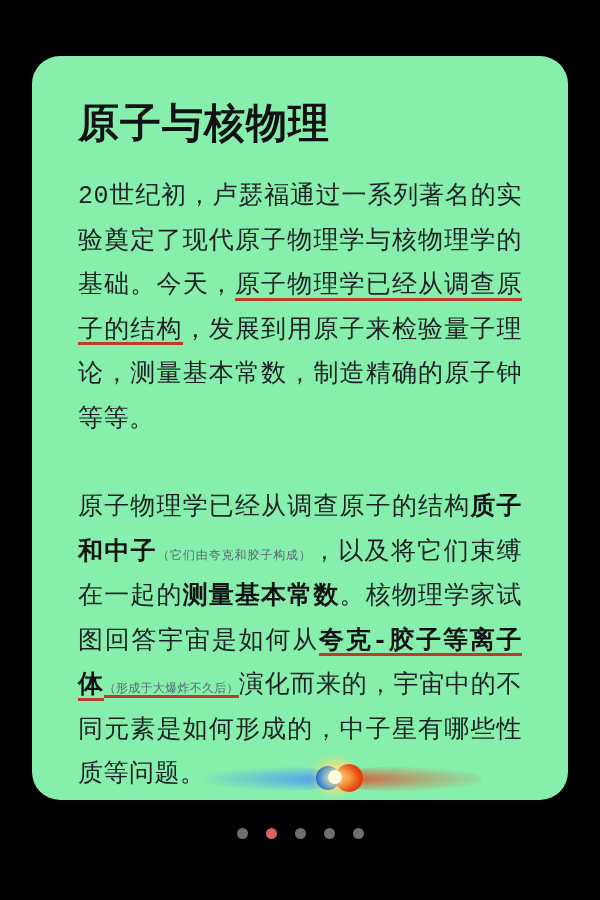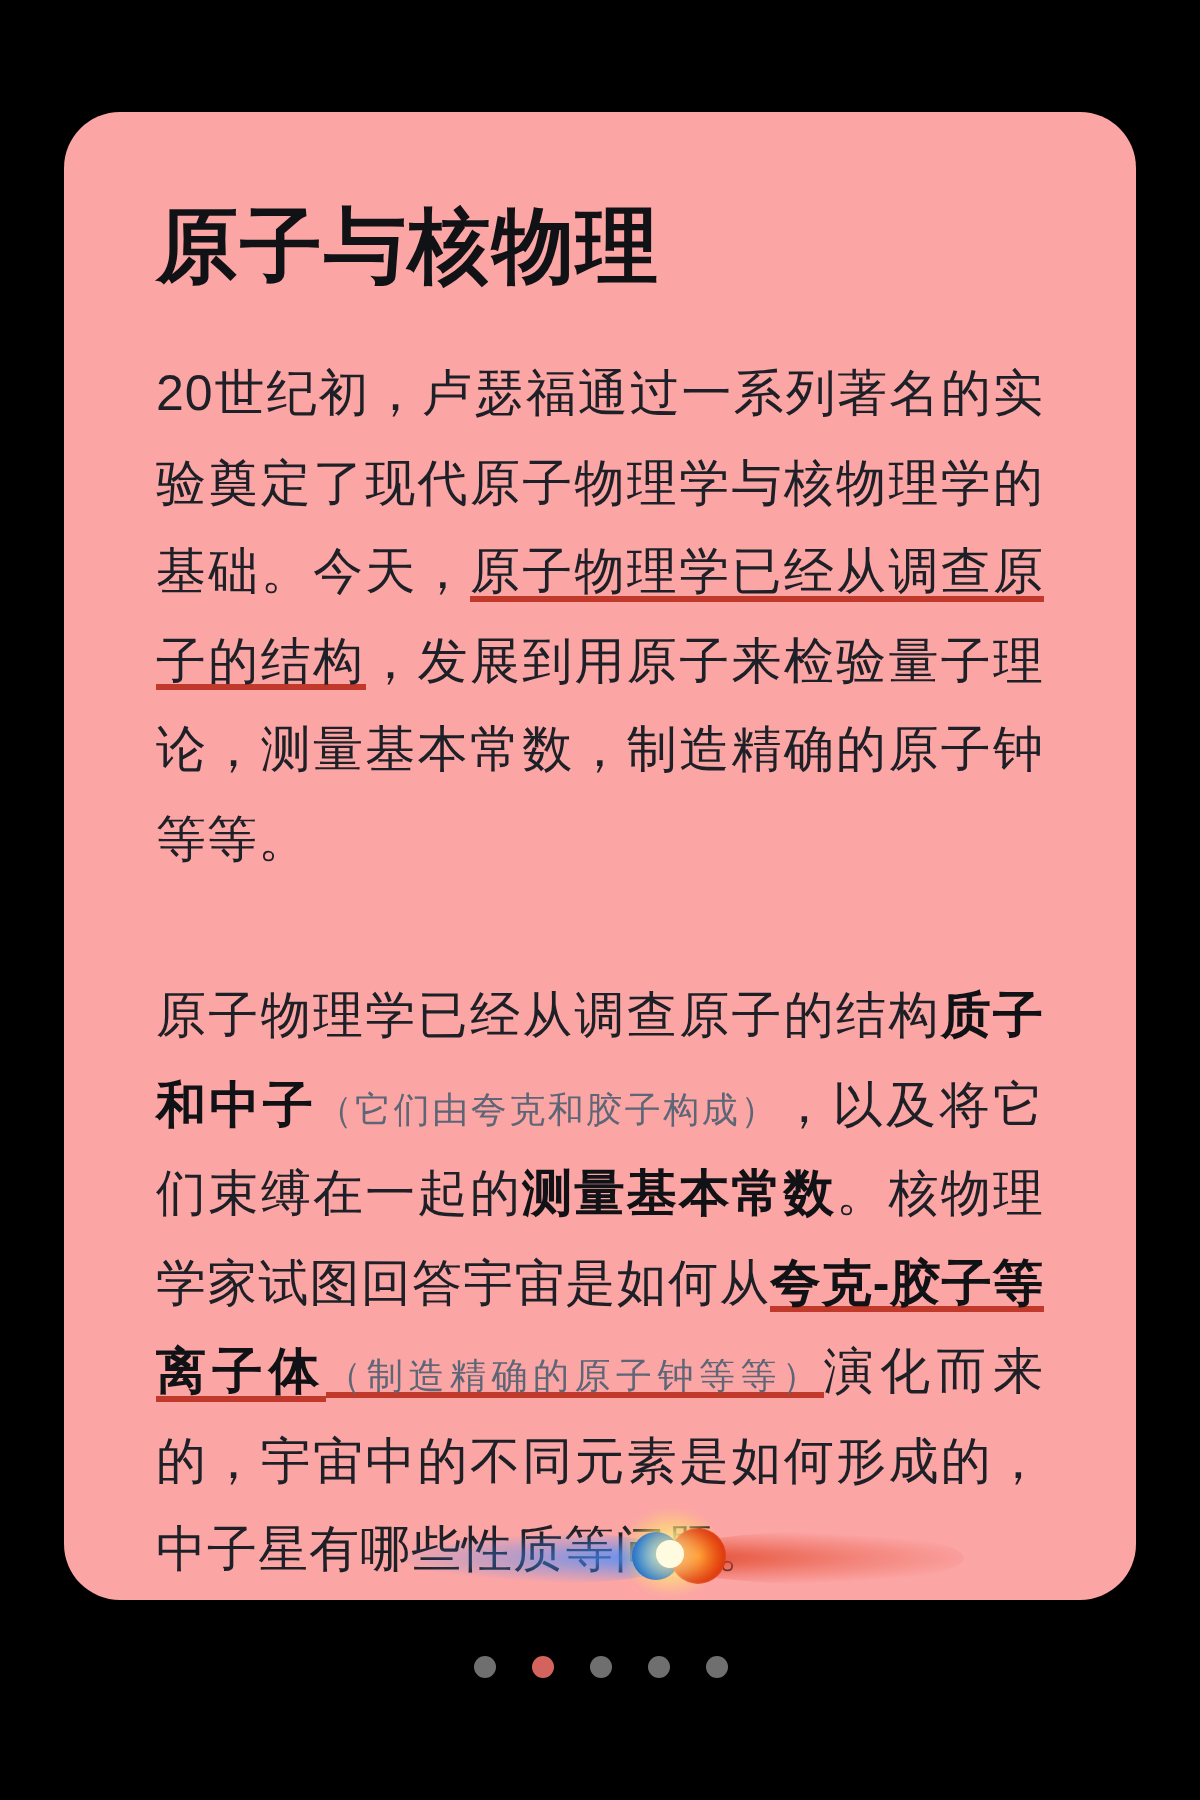--- a/index.html
+++ b/index.html
@@ -18,51 +18,52 @@
     width: 600px;
     height: 900px;
     background: #000000;
   }
   .card {
     position: absolute;
     left: 32px;
     top: 56px;
     width: 536px;
     height: 744px;
-    background: #fca5a5;
+    background: #86efac;
     border-radius: 28px;
     box-sizing: border-box;
     padding: 42px 46px 0 46px;
     overflow: hidden;
   }
   .title {
     font-size: 41px;
     font-weight: bold;
     color: #101216;
     letter-spacing: 1px;
     margin: 0 0 26px 0;
     line-height: 1.25;
   }
   .para {
     font-size: 25px;
     line-height: 1.78;
     color: #1d2026;
     margin: 0 0 44px 0;
     text-align: justify;
     letter-spacing: 0.5px;
+    font-family: Liberation Mono, monospace;
   }
   .para:last-of-type {
     margin-bottom: 0;
   }
   .bold {
     font-weight: bold;
     color: #101216;
   }
   .small {
-    font-size: 18px;
+    font-size: 12px;
     color: #5d6676;
     letter-spacing: 0;
   }
   .ul-red {
     background-image: linear-gradient(to right, #c0392b, #c0392b);
     background-repeat: no-repeat;
     background-position: 0 95%;
     background-size: 100% 3px;
     padding-bottom: 2px;
   }
@@ -155,21 +156,21 @@
 
   <div class="card">
 
     <h1 class="title">原子与核物理</h1>
 
     <p class="para">
       <span>20世纪初，卢瑟福通过一系列著名的实验奠定了现代原子物理学与核物理学的基础。今天，</span><span class="ul-red">原子物理学已经从调查原子的结构</span><span>，发展到用原子来检验量子理论，测量基本常数，制造精确的原子钟等等。</span>
     </p>
 
     <p class="para">
-      <span>原子物理学已经从调查原子的结构</span><span class="bold">质子和中子</span><span class="small">（它们由夸克和胶子构成）</span><span>，以及将它们束缚在一起的</span><span class="bold">测量基本常数</span><span>。核物理学家试图回答宇宙是如何从</span><span class="bold ul-red">夸克-胶子等离子体</span><span class="small ul-red">（制造精确的原子钟等等）</span><span>演化而来的，宇宙中的不同元素是如何形成的，中子星有哪些性质等问题。</span>
+      <span>原子物理学已经从调查原子的结构</span><span class="bold">质子和中子</span><span class="small">（它们由夸克和胶子构成）</span><span>，以及将它们束缚在一起的</span><span class="bold">测量基本常数</span><span>。核物理学家试图回答宇宙是如何从</span><span class="bold ul-red">夸克-胶子等离子体</span><span class="small ul-red">（形成于大爆炸不久后）</span><span>演化而来的，宇宙中的不同元素是如何形成的，中子星有哪些性质等问题。</span>
     </p>
 
     <div class="glow">
       <div class="beam-left"></div>
       <div class="beam-right"></div>
       <div class="flash"></div>
       <div class="nucleus-blue"></div>
       <div class="nucleus-red"></div>
       <div class="spark"></div>
     </div>

